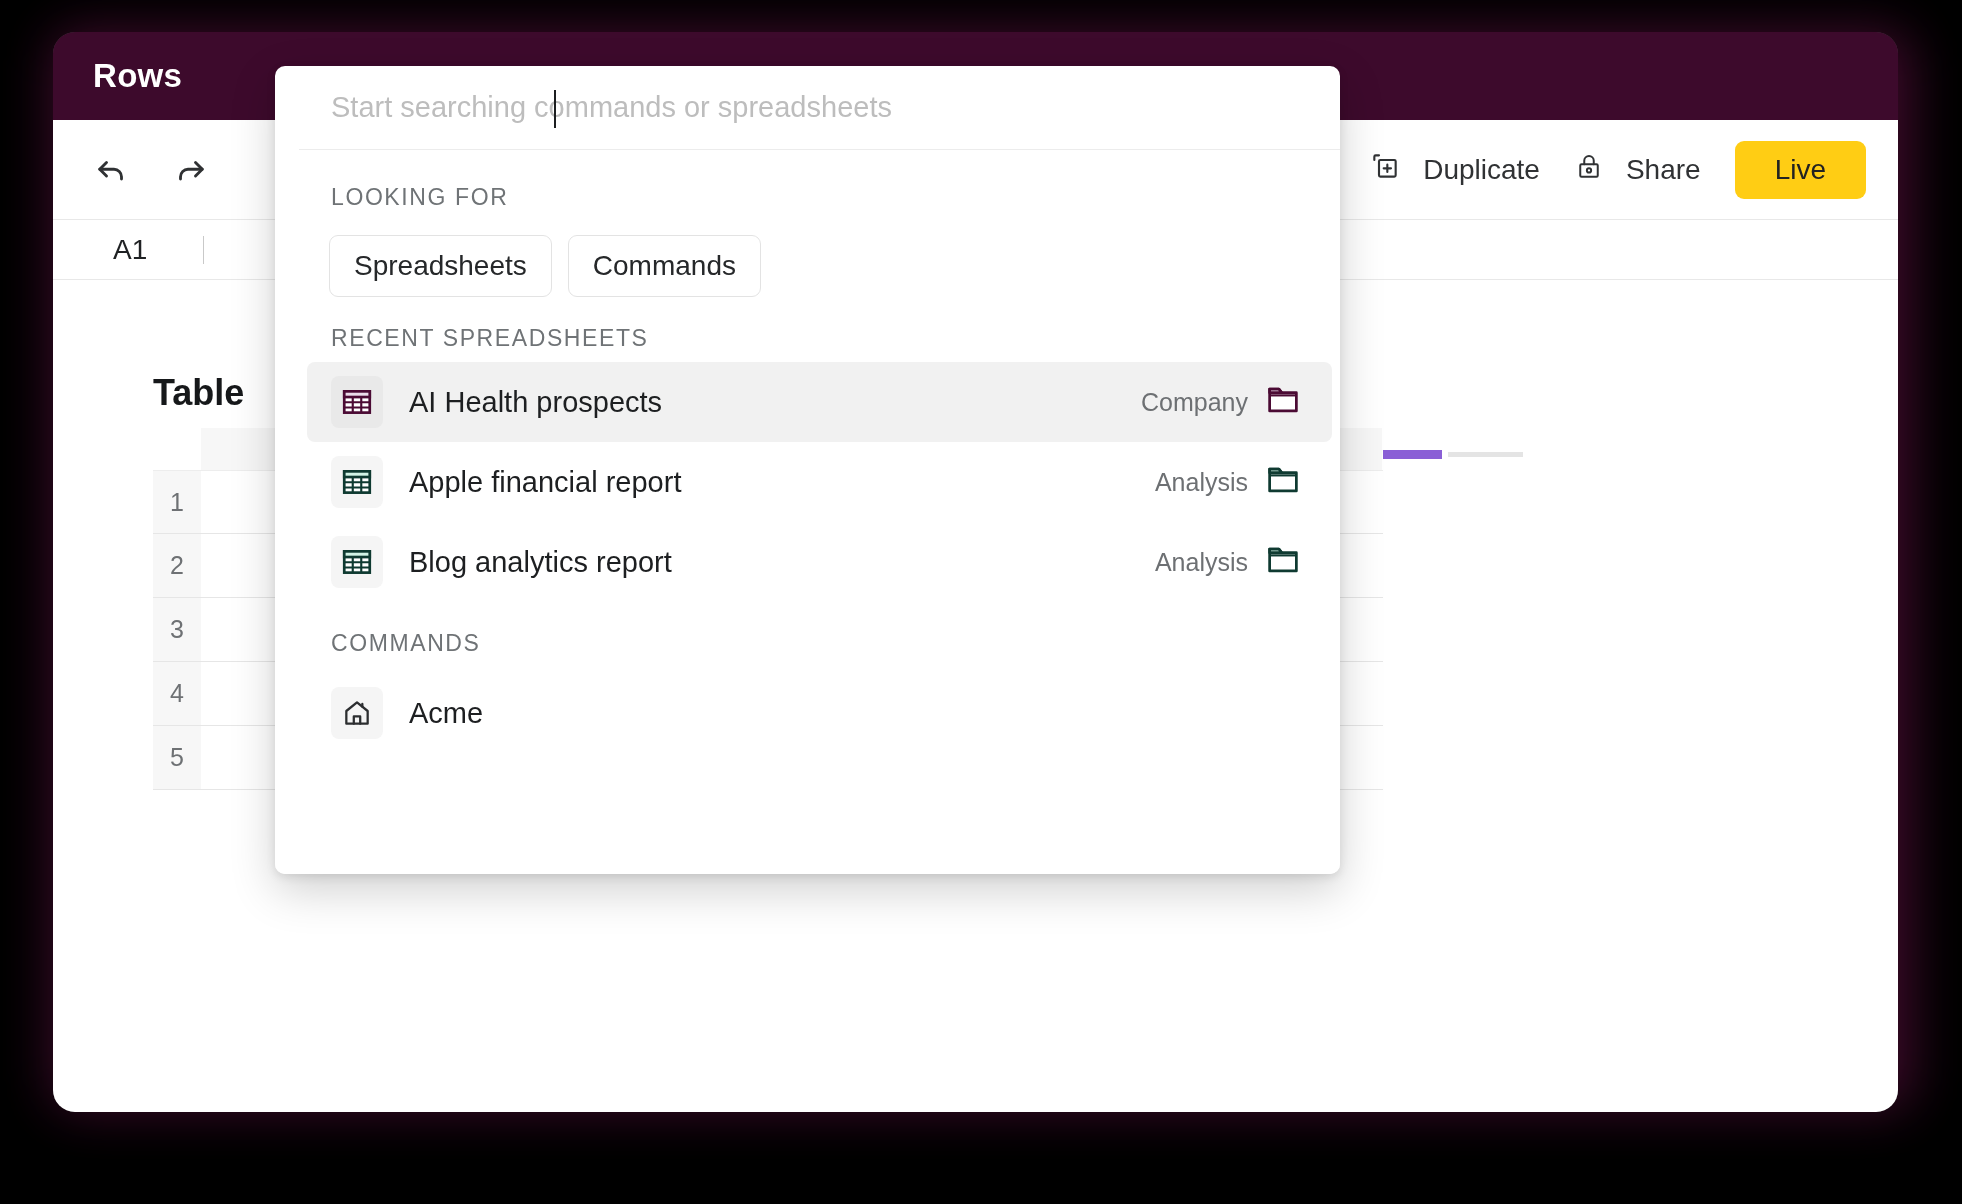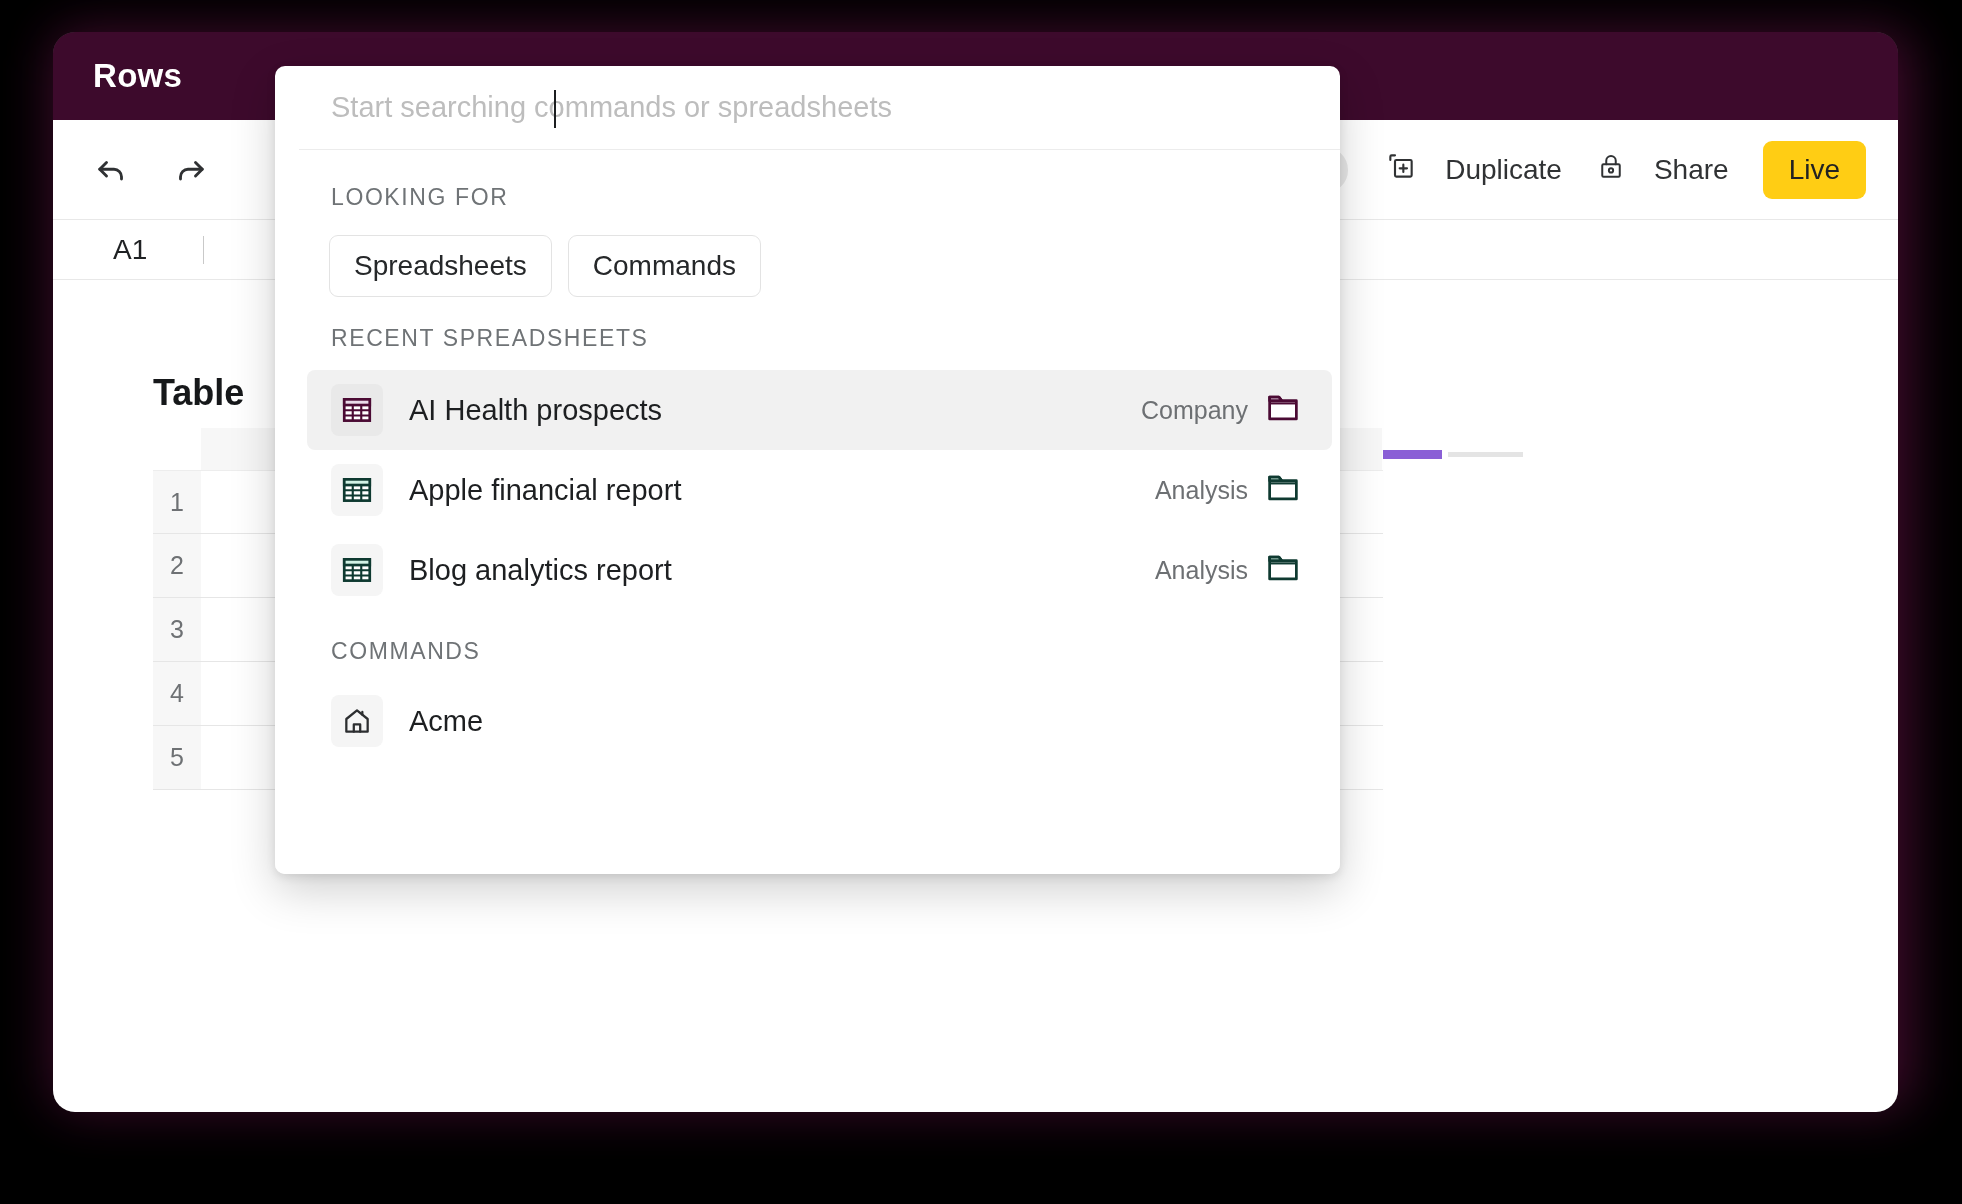--- a/index.html
+++ b/index.html
@@ -89,29 +89,29 @@
     border-color: #fff;
   }
   .av-yellow::after {
     content: ""; position: absolute;
     left: 8px; bottom: -10px; width: 36px; height: 28px;
     background: #1d2b3a; border-radius: 14px 14px 0 0;
   }
   .face { position: absolute; inset: 0; }
 
   .tb-text-btn {
-    display: flex; align-items: center; gap: 28px;
+    display: flex; align-items: center; gap: 22px;
     font-size: 28px; color: #303234;
     cursor: pointer;
   }
   .live-btn {
     background: #ffcd14;
     color: #222;
     font-size: 28px;
-    padding: 13px 26px;
+    padding: 13px 40px;
     border-radius: 9px;
     border: none;
     cursor: pointer;
     font-family: "Liberation Sans", sans-serif;
   }
 
   
   .formulabar {
     height: 60px;
     display: flex; align-items: center;
@@ -208,21 +208,21 @@
   .chip {
     font-size: 28px; color: #26282a;
     padding: 14px 24px;
     border: 1px solid #e3e3e3;
     border-radius: 9px;
     background: #fff;
     cursor: pointer;
     font-family: "Liberation Sans", sans-serif;
   }
 
-  .pal-list { margin-top: 18px; text-align: right; }
+  .pal-list { margin-top: 10px; text-align: right; }
   .pal-row {
     height: 80px;
     display: flex; align-items: center;
     padding: 0 32px 0 24px;
     border-radius: 8px;
     margin: 0 8px;
     cursor: pointer;
   }
   .pal-row.sel { background: #f1f1f1; }
   .row-ico {

